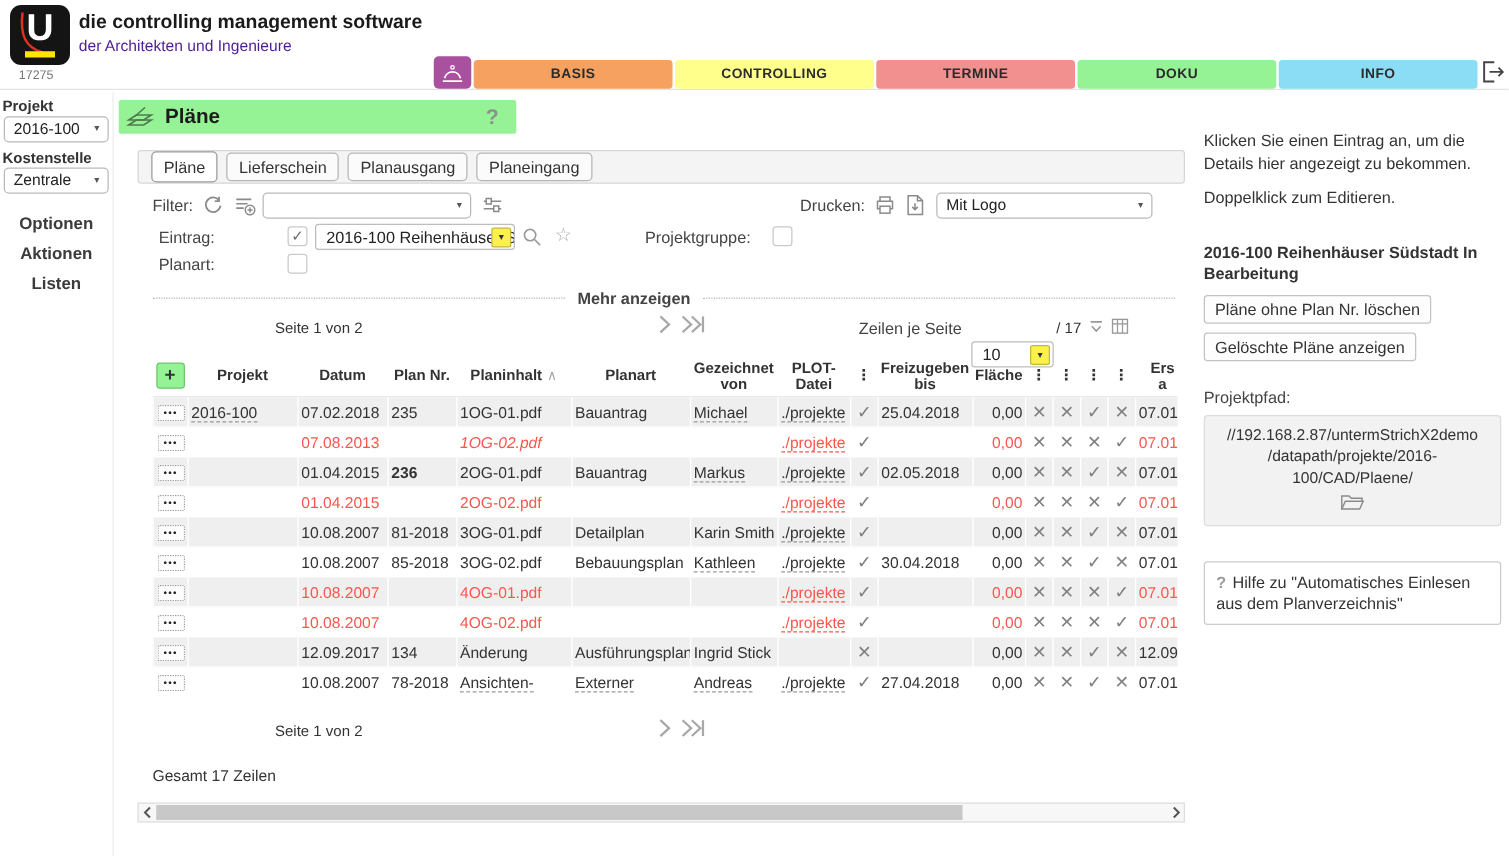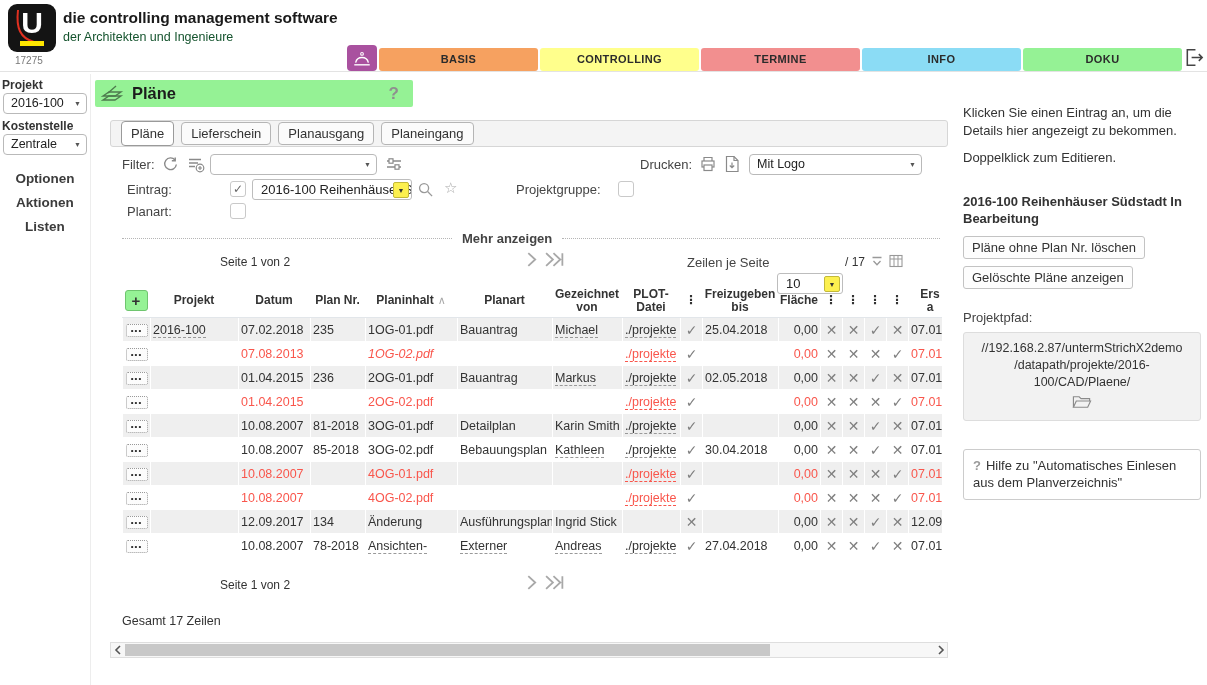--- a/index.html
+++ b/index.html
@@ -6,21 +6,21 @@
   body{width:1207px;height:685px;font-family:"Liberation Sans","DejaVu Sans",sans-serif;color:#333;overflow:hidden;}
   .app{position:relative;width:1207px;height:685px;background:#fff;}
 
   
   .logo{position:absolute;left:8px;top:4px;width:48px;height:48px;background:#141414;border-radius:9px;overflow:hidden;}
   .logo-u{position:absolute;left:0;right:0;top:2px;text-align:center;font-size:30px;font-weight:bold;color:#fff;}
   .logo-bar{position:absolute;left:12px;bottom:6px;width:24px;height:5px;background:#ffe600;}
   .logo-swoosh{position:absolute;left:0;top:0;}
   .build-no{position:absolute;left:15px;top:55px;font-size:10px;color:#777;}
   .hdr-title{position:absolute;left:63px;top:9px;font-size:15.5px;font-weight:bold;color:#1a1a1a;}
-  .hdr-sub{position:absolute;left:63px;top:30px;font-size:12.5px;color:#14532d;}
+  .hdr-sub{position:absolute;left:63px;top:30px;font-size:12.5px;color:#4c1d95;}
   .hdr-rule{position:absolute;left:0;top:71px;width:1207px;height:1px;background:#e3e3e3;}
 
   
   .nav{position:absolute;left:347px;top:46px;height:25px;display:flex;align-items:flex-end;}
   .nav-cloche{width:30px;height:26px;background:#a9519f;border:none;border-radius:4px;margin-right:2px;display:flex;align-items:center;justify-content:center;padding:0;cursor:pointer;}
   .nav-tabs{display:flex;height:23px;}
   .navtab{width:159px;height:23px;line-height:23px;margin-right:2px;text-align:center;font-size:11px;font-weight:bold;letter-spacing:.4px;color:#2b2b2b;border-radius:3px;cursor:pointer;}
   .nav-exit{position:absolute;left:1183px;top:46px;width:23px;height:24px;background:#fff;border:none;padding:0;cursor:pointer;}
 
   
@@ -119,22 +119,22 @@
       <svg width="22" height="20" viewBox="0 0 24 22">
         <path d="M5 16 a7.2 7.2 0 0 1 14 0" stroke="#fff" stroke-width="1.5" fill="none"></path>
         <circle cx="12" cy="6.5" r="1.5" stroke="#fff" stroke-width="1.2" fill="none"></circle>
         <path d="M3.5 18.5 h17" stroke="#fff" stroke-width="1.5" fill="none"></path>
       </svg>
     </button>
     <div class="nav-tabs">
         <div class="navtab" style="background: rgb(246, 161, 96);">BASIS</div>
         <div class="navtab" style="background: rgb(255, 255, 140);">CONTROLLING</div>
         <div class="navtab" style="background: rgb(242, 143, 143);">TERMINE</div>
+        <div class="navtab" style="background: rgb(149, 242, 149);">DOKU</div>
         <div class="navtab" style="background: rgb(139, 220, 245);">INFO</div>
-        <div class="navtab" style="background: rgb(149, 242, 149);">DOKU</div>
       </div>
   </div>
   <button class="nav-exit">
     <svg width="23" height="23" viewBox="0 0 24 24">
       <path d="M13 4 H4.5 V20 H13" stroke="#444" stroke-width="1.6" fill="none"></path>
       <path d="M9 12 h11 M16.5 8.5 L20 12 l-3.5 3.5" stroke="#444" stroke-width="1.6" fill="none"></path>
     </svg>
   </button>
 
   <div class="lsb">
@@ -354,21 +354,21 @@
               <td style="text-align: center;"><span class="mark">✕</span></td>
               <td style="text-align: center;"><span class="mark">✕</span></td>
               <td style="text-align: center;"><span class="mark">✕</span></td>
               <td style="text-align: center;"><span class="mark">✓</span></td>
               <td style="text-align: left;"><span>07.01</span></td>
             </tr>
             <tr class="gray">
               <td style="text-align: center;"><button class="dotsbtn">•••</button></td>
               <td style="text-align: left;"></td>
               <td style="text-align: left;"><span>01.04.2015</span></td>
-              <td style="text-align: left;"><span>236</span></td>
+              <td style="text-align: left; font-weight: bold;"><span>236</span></td>
               <td style="text-align: left;"><span>2OG-01.pdf</span></td>
               <td style="text-align: left;"><span>Bauantrag</span></td>
               <td style="text-align: left;"><span class="u">Markus</span></td>
               <td style="text-align: left;"><span class="u">./projekte</span></td>
               <td style="text-align: center;"><span class="mark">✓</span></td>
               <td style="text-align: left;"><span>02.05.2018</span></td>
               <td style="text-align: right;"><span>0,00</span></td>
               <td style="text-align: center;"><span class="mark">✕</span></td>
               <td style="text-align: center;"><span class="mark">✕</span></td>
               <td style="text-align: center;"><span class="mark">✓</span></td>

